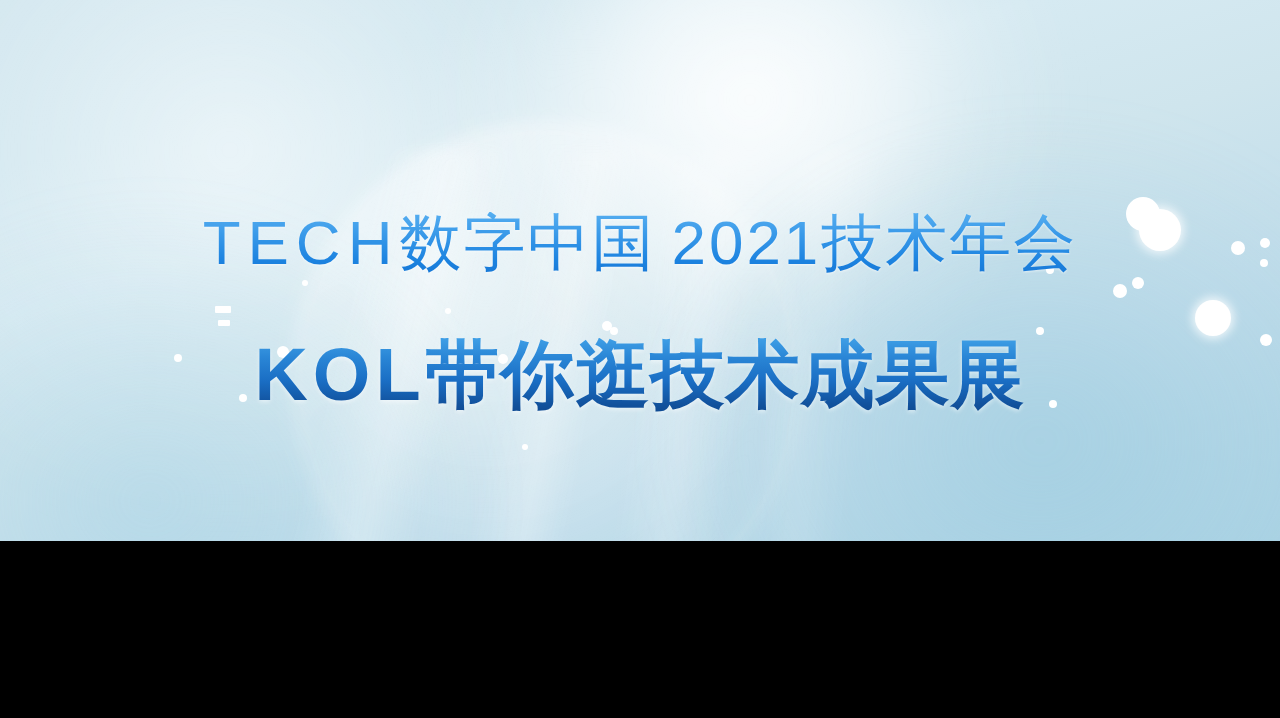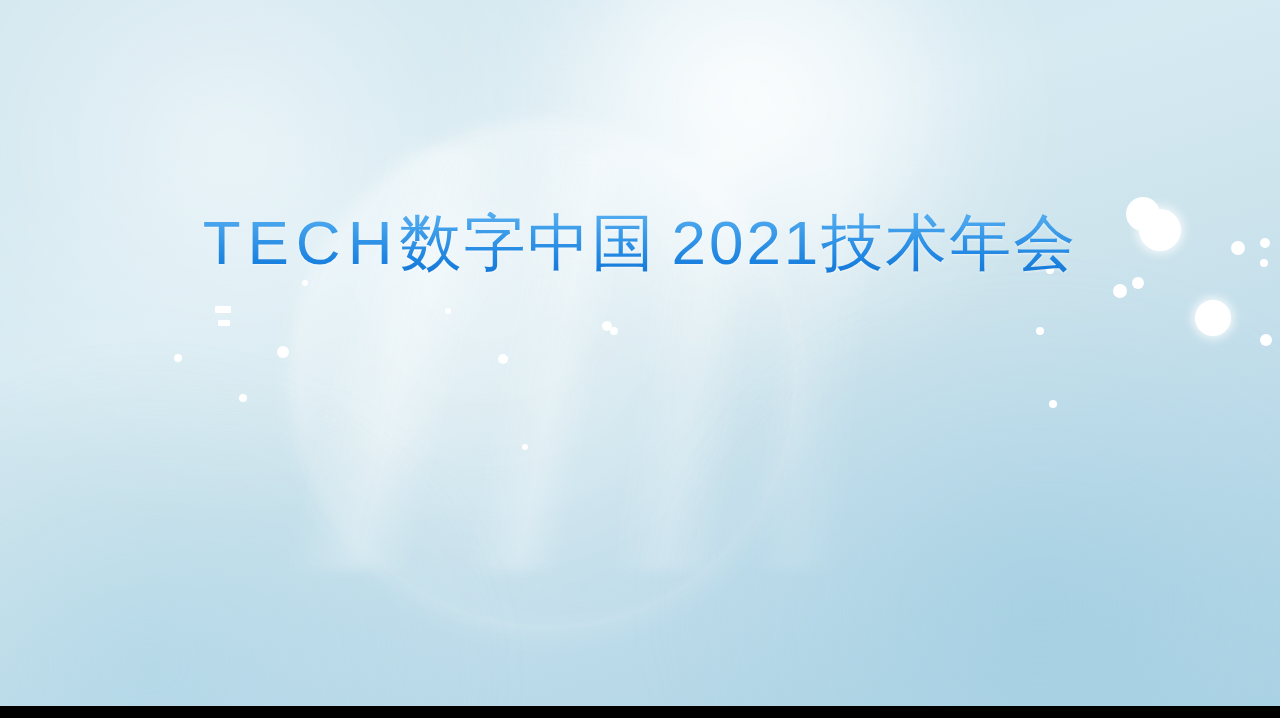--- a/index.html
+++ b/index.html
@@ -4,21 +4,21 @@
 <title>TECH数字中国 2021技术年会</title>
 <style>
   html, body {
     margin: 0;
     padding: 0;
     background: #000;
   }
   #stage {
     position: relative;
     width: 1280px;
-    height: 706px;
+    height: 541px;
     overflow: hidden;
     font-family: "Liberation Sans", "DejaVu Sans", sans-serif;
     background: #bcdceb;
   }
 
   
   .bg-base {
     position: absolute;
     inset: 0;
     background:
@@ -227,15 +227,18 @@
       <div class="tick" style="left: 215px; top: 306px; width: 16px; height: 7px;"></div>
       <div class="tick" style="left: 218px; top: 320px; width: 12px; height: 6px;"></div>
     </div>
 
   <div class="titles">
 
     <div class="title-line1">
       <span class="latin">TECH</span><span>数字中国</span><span class="gap"></span><span class="year">2021</span><span>技术年会</span>
     </div>
 
+    <div class="title-line2">
+      <span class="latin2">KOL</span><span>带你逛技术成果展</span>
+    </div>
 
   </div>
 </div>
 
 </body></html>

